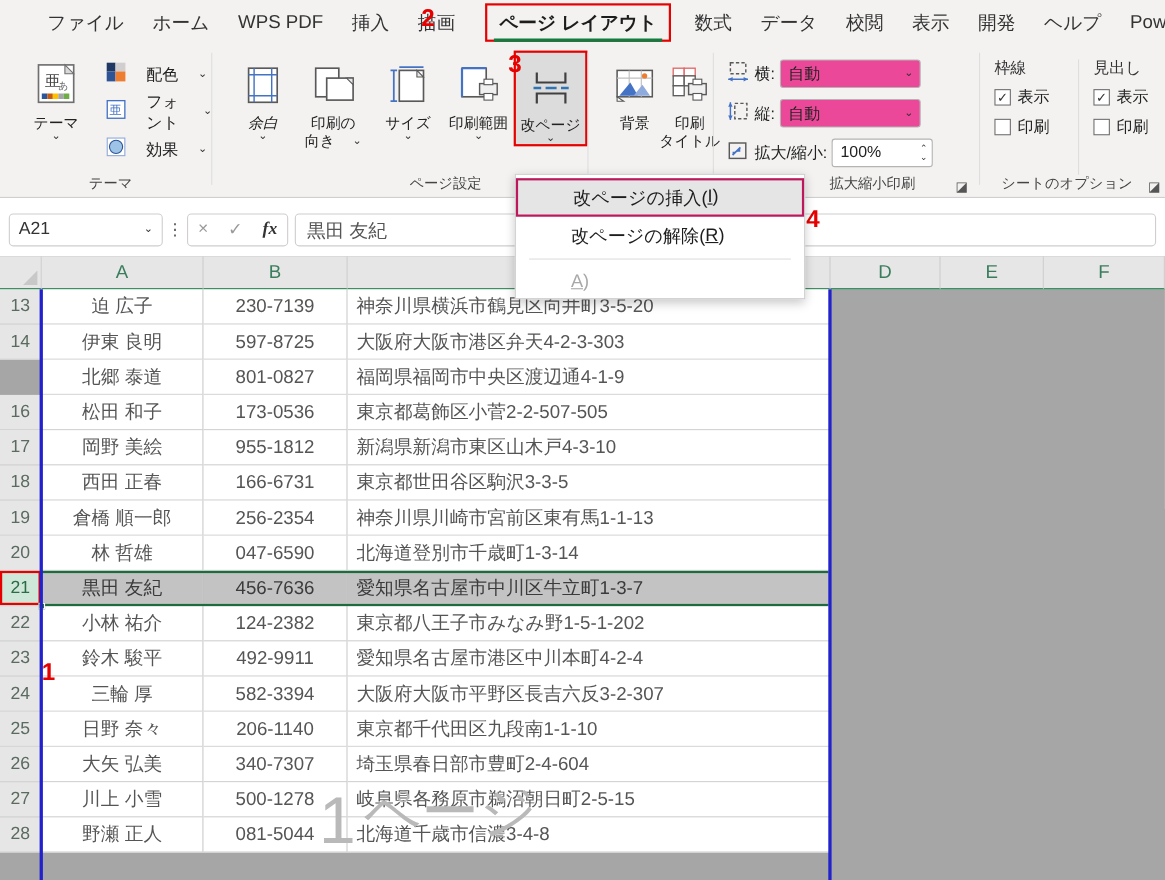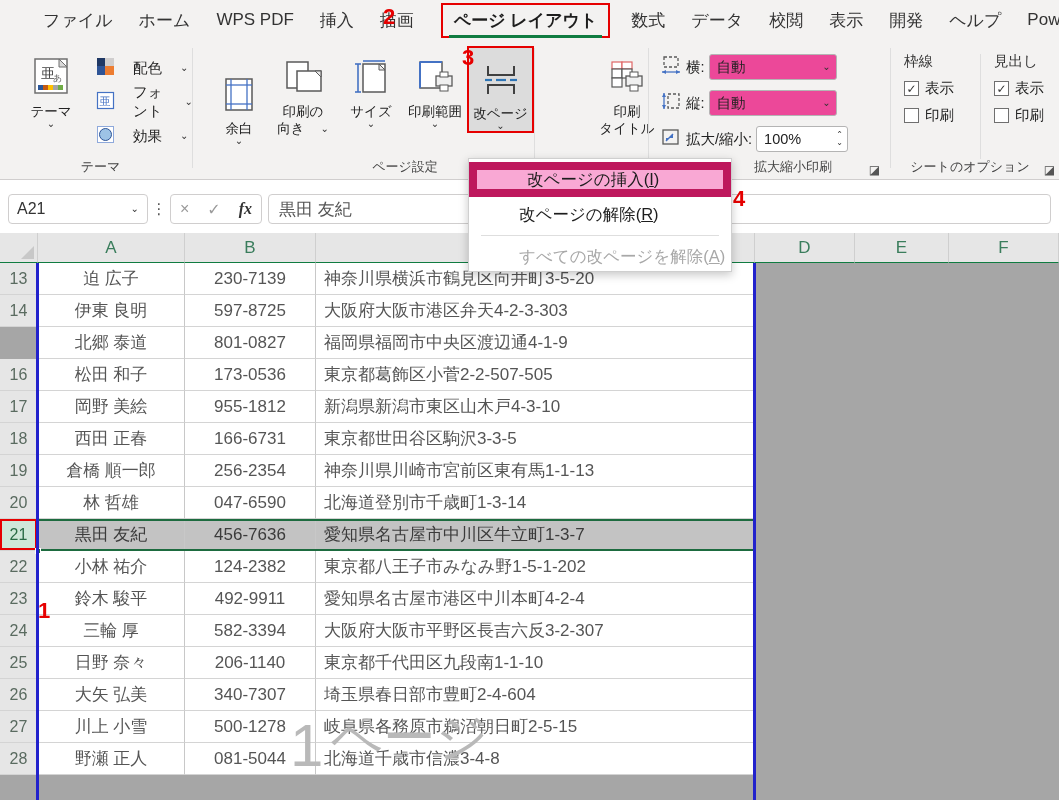--- a/index.html
+++ b/index.html
@@ -179,21 +179,21 @@
   .menu {
     position: absolute; left: 468px; top: 158px; width: 264px; height: 114px;
     background: #ffffff; border: 1px solid #cfcfcf;
     box-shadow: 0 3px 9px rgba(0,0,0,.22);
     z-index: 50; padding: 3px 0;
   }
   .mitem {
     height: 35px; display: flex; align-items: center; padding-left: 50px;
     font-size: 16.5px; color: #1d1d1d;
   }
-  .mitem.hl { background: #f9a8d4; border: 8px solid #be185d; }
+  .mitem.hl { background: #e5e5e5; border: 2px solid #be185d; }
   .mitem.dis { color: #a8a8a8; }
   .msep { height: 1px; background: #dedede; margin: 3px 12px; }
   u { text-decoration: underline; }
 </style>
 </head>
 <body>
 
 <div id="app">
 
   <div class="tabbar">
@@ -266,21 +266,21 @@
           <span class="lb">効果</span>
           <span class="caret">⌄</span>
         </div>
       </div>
       <div class="grp-label">テーマ</div>
       <div class="grp-sep" style="right:0;"></div>
     </div>
 
     <div class="grp" style="left:200px;width:330px;">
 
-      <div style="position:absolute;left:6px;top:23px;" class="bigbtn">
+      <div style="position:absolute;left:6px;top:6px;font-style:italic;" class="bigbtn">
         <div class="ic">
           <svg width="40" height="40" viewBox="0 0 40 40">
             <rect x="7" y="4" width="26" height="31" fill="#fff" stroke="#595959" stroke-width="1.5"></rect>
             <line x1="12" y1="4" x2="12" y2="35" stroke="#4472c4" stroke-width="1.3"></line>
             <line x1="28" y1="4" x2="28" y2="35" stroke="#4472c4" stroke-width="1.3"></line>
             <line x1="7" y1="10" x2="33" y2="10" stroke="#4472c4" stroke-width="1.3"></line>
             <line x1="7" y1="29" x2="33" y2="29" stroke="#4472c4" stroke-width="1.3"></line>
           </svg>
         </div>
         <div class="lb">余白</div>
@@ -344,20 +344,35 @@
         </div>
         <div class="lb">改ページ</div>
         <div class="caret">⌄</div>
       </div>
 
       <div class="grp-label" style="left:120px;width:170px">ページ設定</div>
     </div>
 
     <div class="grp" style="left:534px;width:110px;">
       <div class="grp-sep" style="left:0;"></div>
+      <div style="position:absolute;left:10px;top:6px;" class="bigbtn">
+        <div class="ic">
+          <svg width="42" height="40" viewBox="0 0 42 40">
+            <rect x="5" y="6" width="32" height="24" fill="#fff" stroke="#595959" stroke-width="1.4"></rect>
+            <line x1="5" y1="13" x2="37" y2="13" stroke="#bfbfbf" stroke-width="1"></line>
+            <line x1="16" y1="6" x2="16" y2="30" stroke="#bfbfbf" stroke-width="1"></line>
+            <line x1="27" y1="6" x2="27" y2="30" stroke="#bfbfbf" stroke-width="1"></line>
+            <polygon points="7,29 17,17 24,29" fill="#4472c4"></polygon>
+            <polygon points="20,29 28,19 35,29" fill="#8faadc"></polygon>
+            <circle cx="30" cy="11" r="2.4" fill="#ed7d31"></circle>
+            <polygon points="5,30 5,34 11,34" fill="#fff" stroke="#595959" stroke-width="1"></polygon>
+          </svg>
+        </div>
+        <div class="lb">背景</div>
+      </div>
       <div style="position:absolute;left:60px;top:6px;" class="bigbtn">
         <div class="ic">
           <svg width="42" height="40" viewBox="0 0 42 40">
             <rect x="6" y="4" width="10" height="7" fill="#fff" stroke="#e06666" stroke-width="1.2"></rect>
             <rect x="16" y="4" width="10" height="7" fill="#fff" stroke="#e06666" stroke-width="1.2"></rect>
             <rect x="6" y="11" width="10" height="9" fill="#fff" stroke="#595959" stroke-width="1.2"></rect>
             <rect x="16" y="11" width="10" height="9" fill="#fff" stroke="#595959" stroke-width="1.2"></rect>
             <rect x="6" y="20" width="10" height="9" fill="#fff" stroke="#595959" stroke-width="1.2"></rect>
             <rect x="20" y="18" width="16" height="10" fill="#f0f0f0" stroke="#595959" stroke-width="1.3"></rect>
             <rect x="24" y="14" width="8" height="5" fill="#fff" stroke="#595959" stroke-width="1"></rect>
@@ -562,21 +577,20 @@
         <u>I</u>
         <span>)</span>
     </div>
     <div class="mitem">
       <span>改ページの解除(</span>
         <u>R</u>
         <span>)</span>
     </div>
     <div class="msep"></div>
     <div class="mitem dis">
-      <span>すべての改ページを解除(</span>
         <u>A</u>
         <span>)</span>
     </div>
   </div>
 
   <div id="callouts">
       <div class="callnum" style="left: 38px; top: 600px;">1</div>
       <div class="callnum" style="left: 383px; top: 6px;">2</div>
       <div class="callnum" style="left: 462px; top: 47px;">3</div>
       <div class="callnum" style="left: 733px; top: 188px;">4</div>

